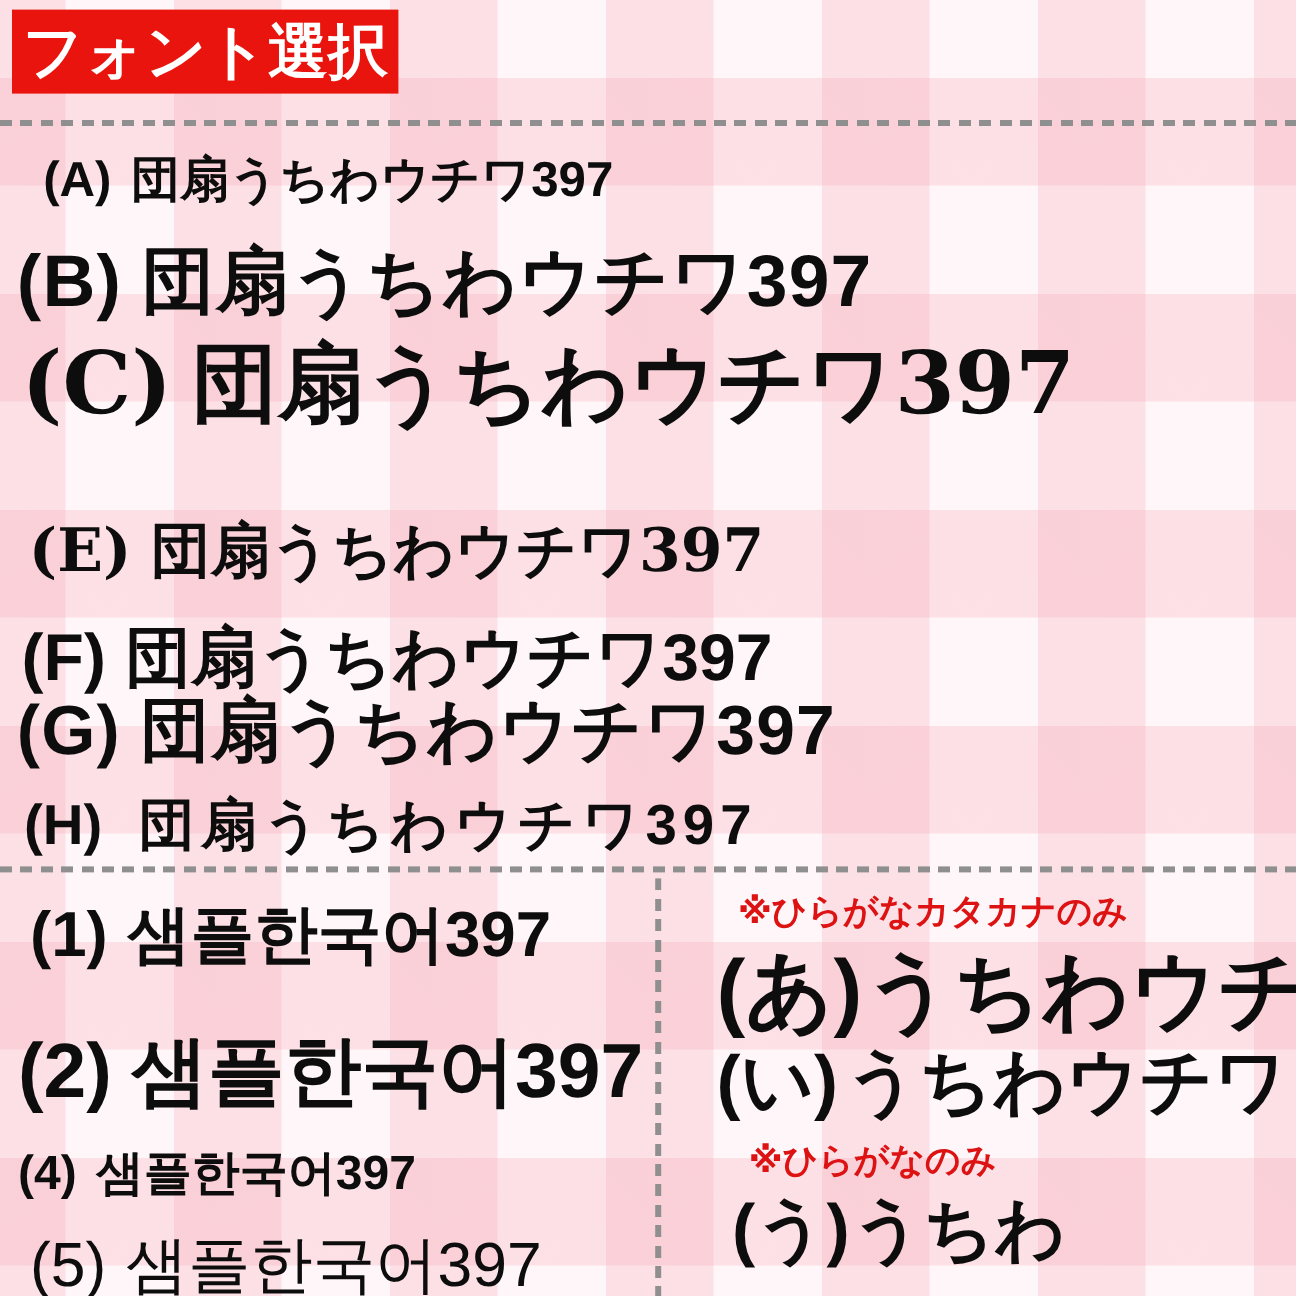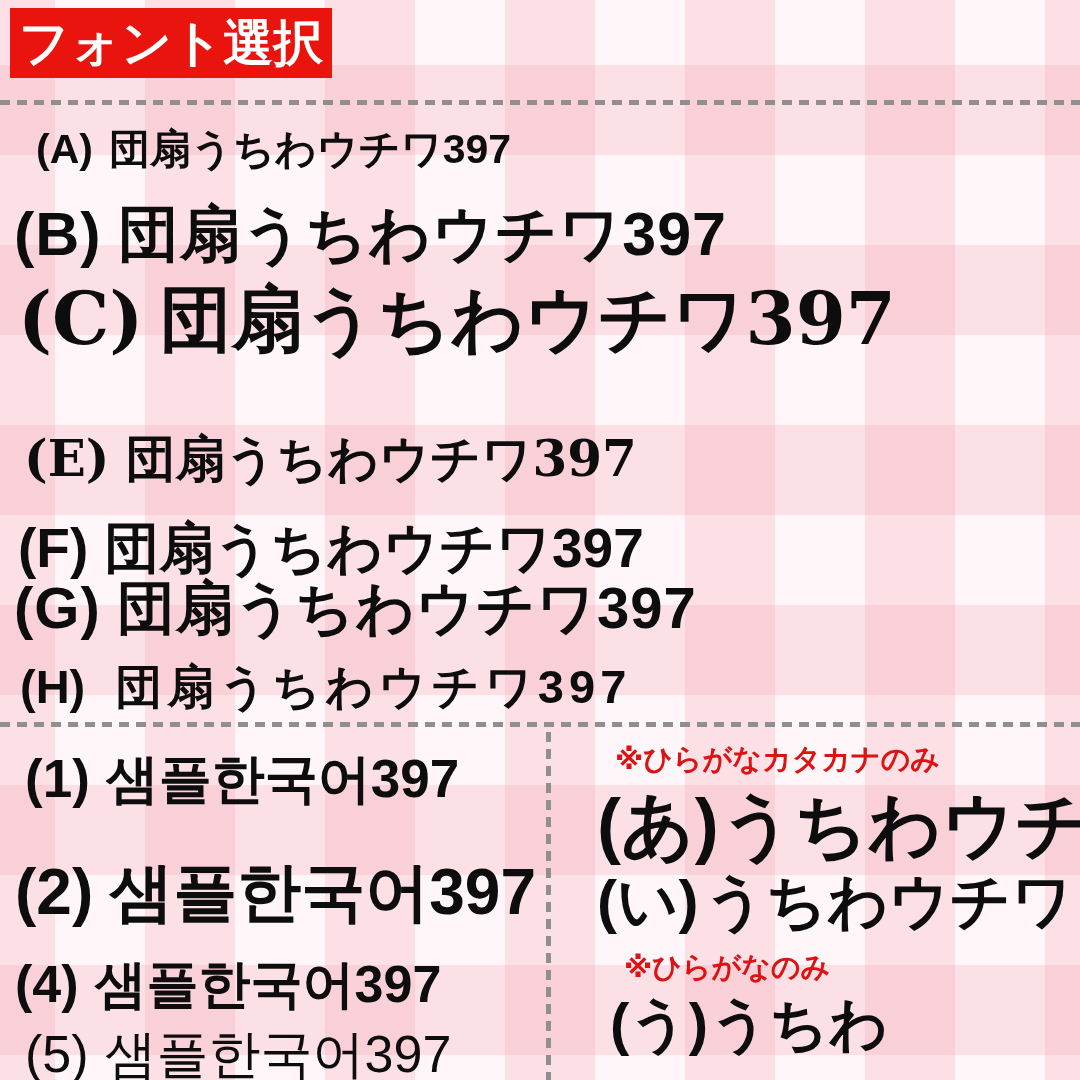--- a/index.html
+++ b/index.html
@@ -62,21 +62,21 @@
   .r-e { left: 24px;  top: 426px; font-size: 50px; font-weight: 700; font-family: "DejaVu Serif", "Liberation Serif", serif; }
   .r-f { left: 18px;  top: 512px; font-size: 55px; font-weight: 800; }
   .r-g { left: 14px;  top: 570px; font-size: 58px; font-weight: 900; letter-spacing: 1px; }
   .r-h { left: 20px;  top: 656px; font-size: 47px; font-weight: 800; letter-spacing: 5px; }
   .r-h .lbl { letter-spacing: 0; margin-right: 30px; }
 
   
   .k-1 { left: 25px; top: 744px;  font-size: 53px; font-weight: 700; }
   .k-2 { left: 15px; top: 849px;  font-size: 64px; font-weight: 900; }
   .k-3 { left: 20px; top: 882px;  font-size: 56px; font-weight: 800; letter-spacing: -2px; }
-  .k-4 { left: 15px; top: 950px;  font-size: 52px; font-weight: 900; }
+  .k-4 { left: 15px; top: 950px;  font-size: 40px; font-weight: 900; }
   .k-5 { left: 25px; top: 1020px; font-size: 52px; font-weight: 500; }
 
   
   .note { position: absolute; font-size: 29px; font-weight: 900; color: #dd1212; white-space: nowrap; }
   .n-1 { left: 615px; top: 740px; }
   .n-2 { left: 624px; top: 948px; }
   .r-ka { left: 597px; top: 778px; font-size: 72px; font-weight: 900; }
   .r-ka .lbl { margin-right: 2px; }
   .r-ki { left: 597px; top: 862px; font-size: 60px; font-weight: 700; }
   .r-ki .lbl { margin-right: 6px; }

